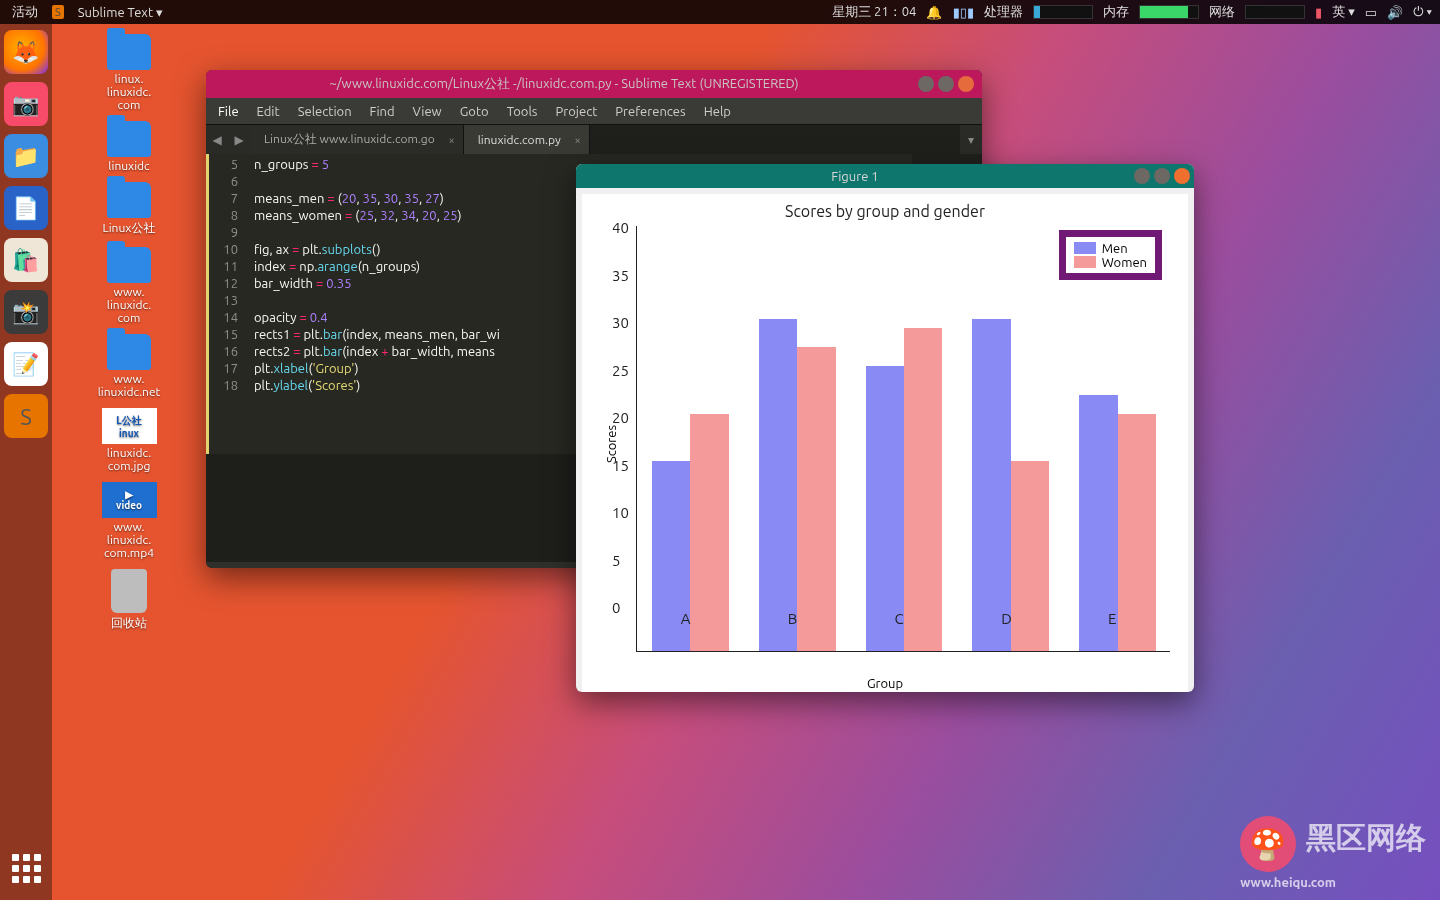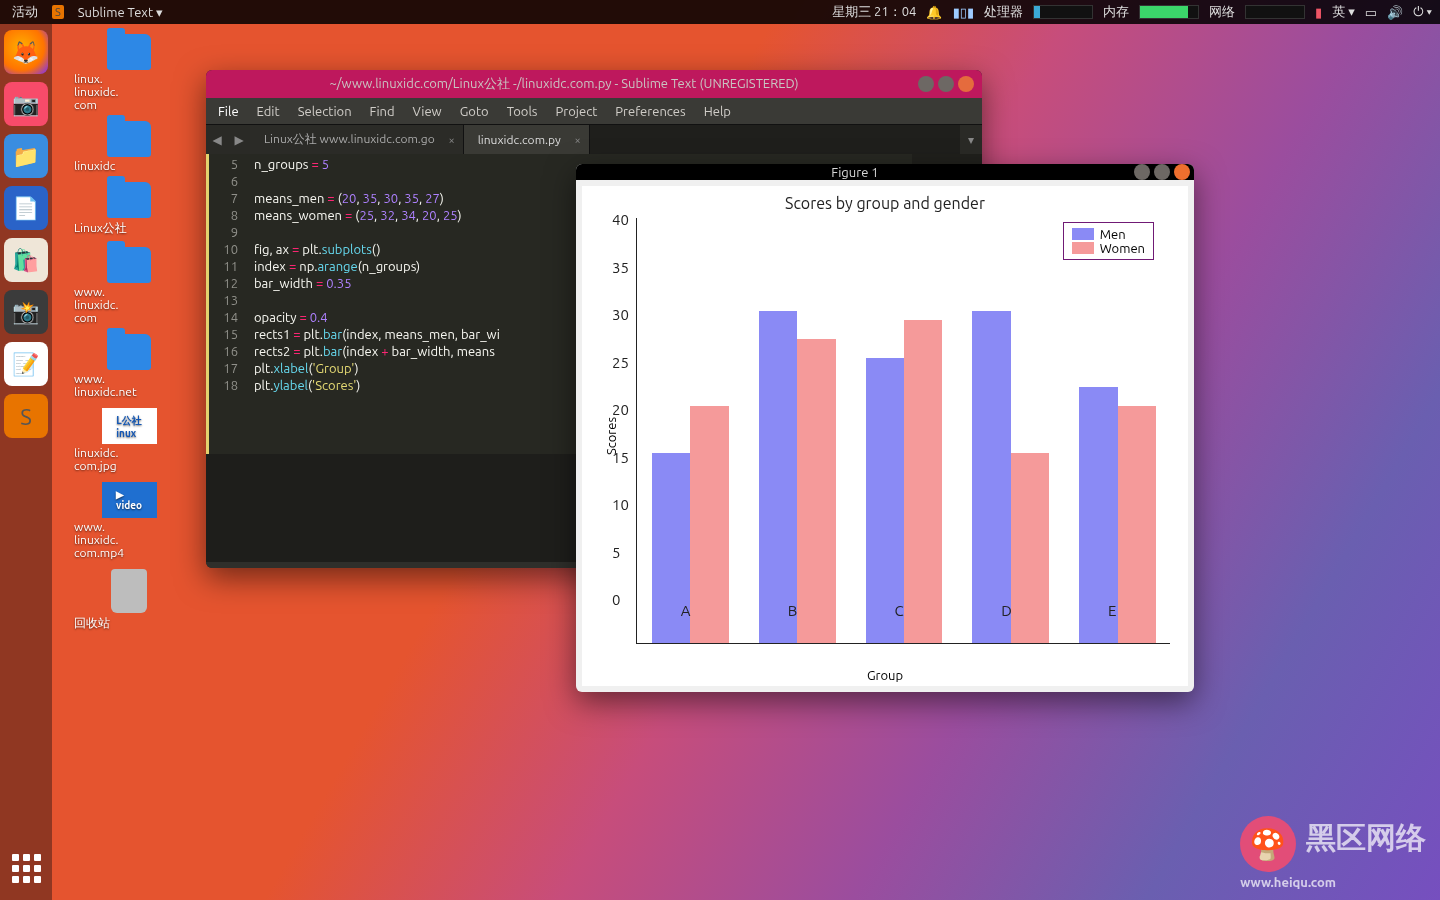--- a/index.html
+++ b/index.html
@@ -16,21 +16,21 @@
 .dock-ff { background: radial-gradient(circle at 40% 40%, #ffb000, #ff7400 60%, #7a2cff); }
 .dock-ss { background: #f84b6a; }
 .dock-fold { background: #3a8de0; }
 .dock-doc { background: #2a63c8; }
 .dock-soft { background: #efe6d8; color: #d35; }
 .dock-cam { background: #3b3b3b; }
 .dock-sub { background: #e87400; color: #555; }
 .dock-grid { position: absolute; bottom: 14px; width: 36px; height: 36px; display: grid; grid-template-columns: repeat(3,7px); grid-template-rows: repeat(3,7px); gap: 4px; justify-content: center; align-content: center; }
 .dock-grid span { background: #fff; border-radius: 1px; }
 .desk-icons { position: absolute; top: 34px; left: 74px; width: 110px; }
-.di { color: #fff; font-size: 12px; margin-bottom: 10px; text-shadow: 0 1px 2px rgba(0,0,0,.6); }
+.di { text-align: center; color: #fff; font-size: 12px; margin-bottom: 10px; text-shadow: 0 1px 2px rgba(0,0,0,.6); }
 .di .fold { width: 44px; height: 36px; margin: 0 auto 2px; background: #2d88e6; border-radius: 4px 6px 3px 3px; position: relative; }
 .di .fold::before { content: ""; position: absolute; top: -6px; left: 0; width: 18px; height: 8px; background: #2d88e6; border-radius: 3px 3px 0 0; }
 .di .pic { width: 55px; height: 36px; margin: 0 auto 2px; background: #fff; display: flex; align-items: center; justify-content: center; font-size: 10px; color: #1357b5; font-weight: bold; }
 .di .trash { width: 36px; height: 44px; margin: 0 auto 2px; background: #bdbdbd; border-radius: 4px 4px 6px 6px; }
 
 .window { position: absolute; border-radius: 6px; overflow: hidden; box-shadow: 0 10px 30px rgba(0,0,0,.5); }
 .titlebar { height: 28px; background: #be185d; display: flex; align-items: center; color: #c9c5c2; font-size: 13px; padding: 0 8px; }
 .titlebar .title { flex: 1; text-align: center; white-space: nowrap; overflow: hidden; }
 .wbtn { width: 16px; height: 16px; border-radius: 50%; margin-left: 4px; display: inline-block; }
 .wmin { background: #6d6864; }
@@ -50,34 +50,34 @@
 .gutter { width: 40px; text-align: right; padding: 2px 8px 0 0; color: #90908a; background: #272822; border-left: 3px solid #e3d26f; }
 .code { flex: 1; padding: 2px 0 0 8px; color: #f8f8f2; white-space: pre; overflow: hidden; }
 .minimap { width: 70px; background: #20201c; }
 .tk-k { color: #f92672; } .tk-s { color: #e6db74; } .tk-n { color: #ae81ff; } .tk-f { color: #66d9ef; }
 .console { height: 108px; background: #1e1e1b; }
 .status { height: 22px; background: #2f2f2b; display: flex; align-items: center; padding: 0 10px; gap: 10px; color: #bdbdb6; font-size: 12px; }
 .st-ico { width: 14px; height: 11px; border: 1px solid #9a9a93; }
 
 
 .figwin { top: 164px; left: 576px; width: 618px; height: 528px; background: #f0f0f0; }
-.figtitle { height: 16px; background: #000000; display: flex; align-items: center; color: #cfc; font-size: 13px; }
+.figtitle { height: 24px; background: #0f766e; display: flex; align-items: center; color: #cfc; font-size: 13px; }
 .figtitle .t { flex: 1; text-align: center; color: #d6d6d6; }
 .fb { width: 16px; height: 16px; border-radius: 50%; margin-right: 4px; }
 .fmin { background: #6d6864; } .fmax { background: #6d6864; } .fclose { background: #ef6f2e; }
 .plot { background: #fff; margin: 6px; height: 500px; position: relative; }
 .charttitle { text-align: center; font-size: 16px; color: #222; padding-top: 8px; }
 .axes { position: absolute; left: 54px; right: 18px; top: 32px; bottom: 42px; border-left: 1px solid #222; border-bottom: 1px solid #222; }
 .tick { position: absolute; font-size: 15px; color: #222; }
 .ylab { position: absolute; left: 10px; top: 50%; transform: translateY(-50%) rotate(-90deg); font-size: 13px; }
 .xlab { position: absolute; bottom: 4px; left: 50%; transform: translateX(-50%); font-size: 13px; }
 .bars { position: absolute; left: 0; right: 0; top: 0; bottom: 0; }
 .bar { position: absolute; bottom: 0; }
 .men { background: #8a8af5; } .women { background: #f59a9a; }
-.legend { position: absolute; right: 16px; top: 4px; background: #fff; border: 1px solid #701a75; padding: 4px 8px; font-size: 13px; }
+.legend { position: absolute; right: 8px; top: 4px; background: #fff; border: 7px solid #701a75; padding: 4px 8px; font-size: 13px; }
 .legend div { display: flex; align-items: center; gap: 6px; }
 .sw { width: 22px; height: 12px; }
 .toolbar { height: 36px; display: flex; align-items: center; gap: 4px; padding: 0 6px; }
 .tbtn { width: 30px; height: 30px; background: #fff; border: 1px solid #888; display: flex; align-items: center; justify-content: center; font-size: 16px; }
 .tsep { width: 10px; }
 
 .watermark { position: absolute; right: 14px; bottom: 10px; text-align: left; color: rgba(255,255,255,.7); font-weight: bold; }
 .watermark .big { font-size: 30px; }
 .watermark .small { font-size: 13px; }
 .wm-logo { width: 56px; height: 56px; border-radius: 50%; background: #e24d78; display: inline-flex; align-items: center; justify-content: center; font-size: 30px; color: #fff; vertical-align: middle; margin-right: 6px; }

